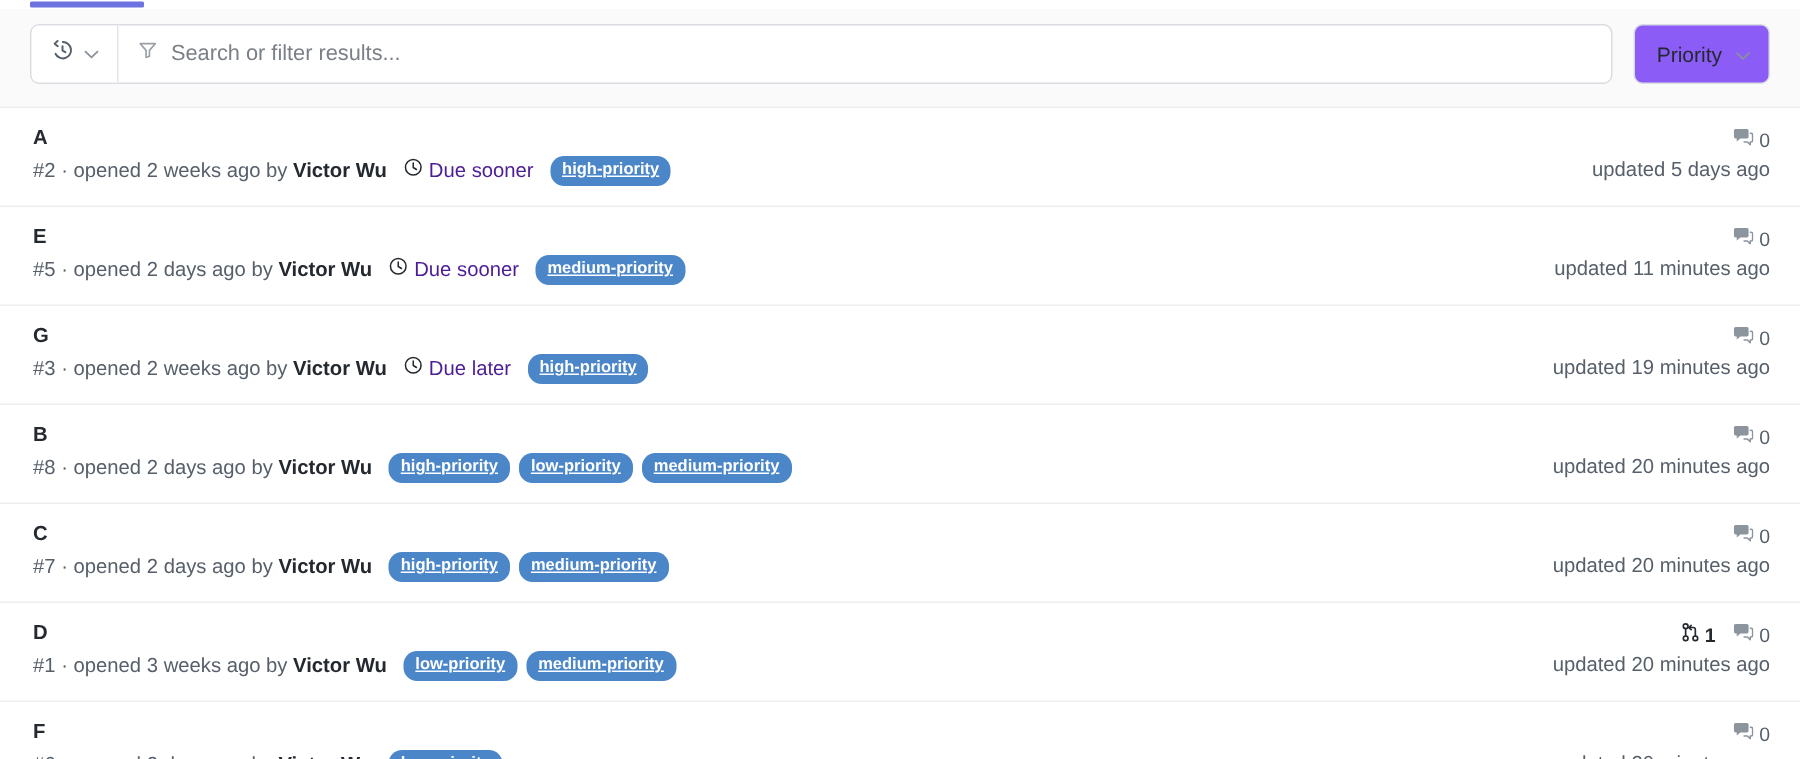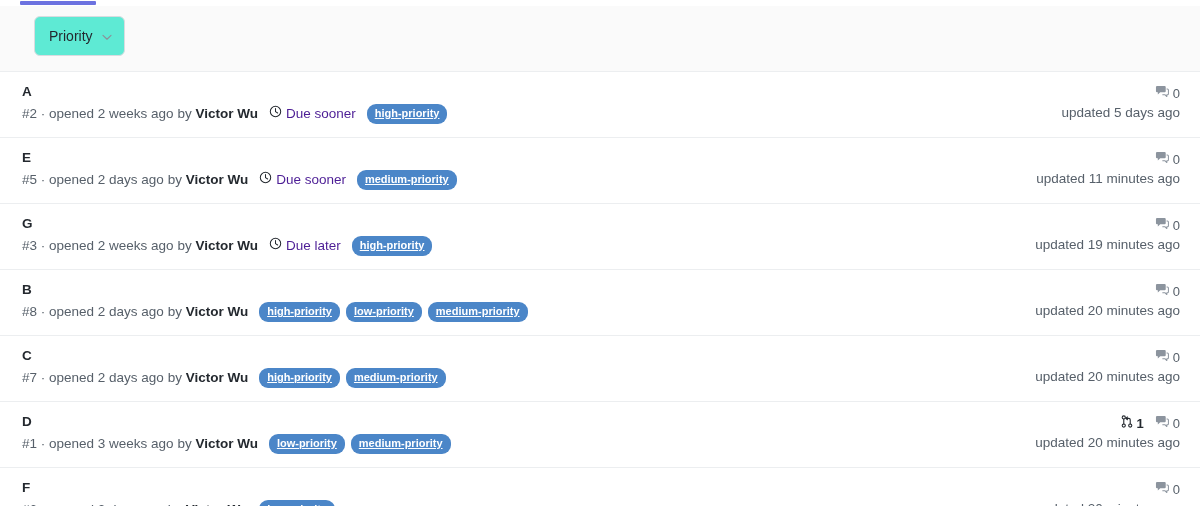--- a/index.html
+++ b/index.html
@@ -81,21 +81,21 @@
   .search-input::placeholder {
     color: #7b8087;
     opacity: 1;
   }
   .priority-btn {
     margin-left: 14px;
     display: flex;
     align-items: center;
     gap: 9px;
     padding: 0 12px 0 14px;
-    background: #5eead4;
+    background: #8b5cf6;
     border: 1px solid #d9dce0;
     border-radius: 6px;
     font-size: 14px;
     color: #24292f;
     cursor: pointer;
     height: 38px;
     white-space: nowrap;
   }
 
   
@@ -200,20 +200,44 @@
   .ico { display: inline-block; vertical-align: middle; flex: 0 0 auto; }
 </style>
 </head>
 <body>
 
 <div class="tabstrip">
   <div class="active-indicator"></div>
 </div>
 
 <div class="toolbar-band">
+  <div class="search-group">
+    <div class="history-btn">
+      <span class="ico">
+        <svg width="15" height="15" viewBox="0 0 16 16" fill="none">
+          <path d="M8.4 2.2a5.8 5.8 0 1 1-5.2 8.3" stroke="#57606a" stroke-width="1.4" stroke-linecap="round"></path>
+          <path d="M4.7 1.4 2.6 3.3l2.2 1.8" stroke="#57606a" stroke-width="1.4" stroke-linecap="round" stroke-linejoin="round"></path>
+          <path d="M8.2 5.1v3.1l2 1.2" stroke="#57606a" stroke-width="1.4" stroke-linecap="round" stroke-linejoin="round"></path>
+        </svg>
+      </span>
+      <span class="ico">
+        <svg width="10" height="7" viewBox="0 0 10 7" fill="none">
+          <path d="M1 1.4 5 5.2 9 1.4" stroke="#8b9199" stroke-width="1.2" stroke-linecap="round" stroke-linejoin="round"></path>
+        </svg>
+      </span>
+    </div>
+    <div class="filter-wrap">
+      <span class="ico">
+        <svg width="13" height="13" viewBox="0 0 14 14" fill="none">
+          <path d="M1.6 2.3h10.8L8.2 7.1v4.2L5.8 12.2V7.1L1.6 2.3Z" stroke="#9aa0a6" stroke-width="1.2" stroke-linejoin="round"></path>
+        </svg>
+      </span>
+      <input class="search-input" type="text" placeholder="Search or filter results..." value="" style="">
+    </div>
+  </div>
   <div class="priority-btn">
     <span>Priority</span>
     <span class="ico">
       <svg width="10" height="7" viewBox="0 0 10 7" fill="none">
         <path d="M1 1.4 5 5.2 9 1.4" stroke="#8b9199" stroke-width="1.2" stroke-linecap="round" stroke-linejoin="round"></path>
       </svg>
     </span>
   </div>
 </div>
 

